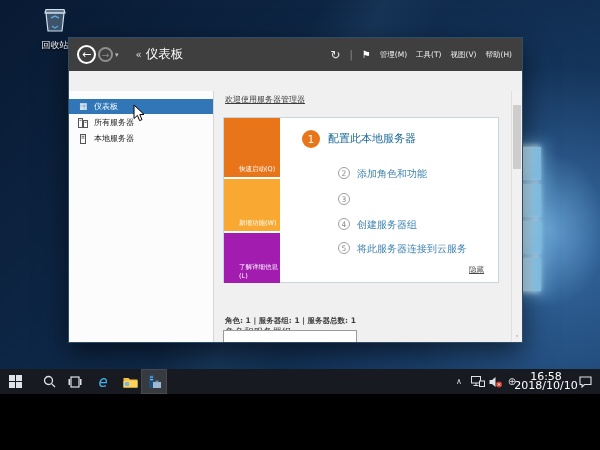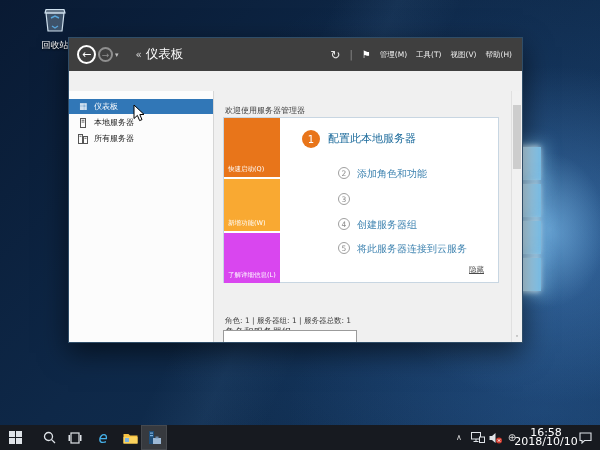--- a/index.html
+++ b/index.html
@@ -1,17 +1,17 @@
 <!DOCTYPE html>
 <html><head>
 <meta charset="utf-8">
 <style>
   * { margin:0; padding:0; box-sizing:border-box; }
   body { font-family:"DejaVu Sans","Liberation Sans",sans-serif; background:#000; }
-  .stage { position:relative; width:600px; height:450px; overflow:hidden; background:#0d2342; }
+  .stage { position:relative; width:600px; height:394px; overflow:hidden; background:#0d2342; }
 
   
   .desktop-bg { position:absolute; left:0; top:0; right:0; bottom:25px;
     background:
       linear-gradient(115deg, transparent 42%, rgba(130,190,245,0.07) 50%, transparent 58%),
       radial-gradient(300px 260px at 555px 235px, rgba(95,165,235,0.42), rgba(20,60,110,0) 65%),
       radial-gradient(560px 430px at 545px 260px, rgba(45,95,160,0.38), rgba(10,30,60,0) 72%),
       radial-gradient(360px 200px at 540px 410px, rgba(60,120,190,0.22), rgba(10,30,60,0) 70%),
       linear-gradient(135deg,#091a33 0%, #0e2848 45%, #123459 100%);
   }
@@ -52,39 +52,39 @@
   .win-body { position:absolute; top:53px; left:0; right:0; bottom:0; background:#f0f0f0; }
   .sidebar { position:absolute; left:0; top:0; bottom:0; width:145px; background:#fcfcfc;
     border-right:1px solid #d6d6d6; padding-top:8px; }
   .side-item { height:15px; display:flex; align-items:center; padding:0 6px 0 9px; gap:6px;
     font-size:8px; color:#222; margin-bottom:1px; }
   .side-item.selected { background:#3177b7; color:#fff; }
   .side-ico { width:10px; display:flex; justify-content:center; font-size:8.5px; line-height:1; }
   .side-arrow { margin-left:auto; font-size:7px; color:#555; }
 
   .content { position:absolute; left:146px; top:0; right:11px; bottom:0; }
-  .welcome-h { position:absolute; left:10px; top:14px; font-size:8px; color:#3c3c3c; }
+  .welcome-h { position:absolute; left:10px; top:3px; font-size:8px; color:#3c3c3c;text-decoration:underline; }
 
   .tile { position:absolute; left:8px; top:26px; width:276px; height:166px; background:#fff;
     border:1px solid #c8d6e2; }
   .qblock { position:absolute; left:0; width:56px; }
-  .qblock span { position:absolute; left:4px; bottom:3px; font-size:6.5px; color:#fff;text-align:right; }
+  .qblock span { position:absolute; left:15px; bottom:3px; font-size:6.5px; color:#fff; }
   .qb1 { top:0; height:59px; background:#e8751a; }
   .qb2 { top:61px; height:52px; background:#f9a932; }
-  .qb3 { top:115px; height:50px; background:#d946ef; }
+  .qb3 { top:115px; height:50px; background:#a21caf; }
 
   .step-circle { position:absolute; border-radius:50%; display:flex; align-items:center; justify-content:center; }
   .sc-big { left:78px; top:12px; width:18px; height:18px; background:#e8751a; color:#fff; font-size:10px; }
   .sc-sm  { left:114px; width:12px; height:12px; border:1px solid #9f9f9f; color:#8a8a8a; font-size:7.5px; background:#fff; }
   .step1-label { position:absolute; left:104px; top:13px; font-size:11px; color:#1b6a9b; white-space:nowrap; }
   .step-label { position:absolute; left:133px; font-size:10px; color:#3e83b0; white-space:nowrap; }
   .hide-link { position:absolute; right:14px; bottom:7px; font-size:7.5px; color:#4a4a4a;text-decoration:underline; }
 
   .roles-h { position:absolute; left:10px; top:210px; font-size:9.5px; color:#2b2b2b;margin-top:25px; }
-  .roles-stats { position:absolute; left:10px; top:225px; font-size:7.5px; color:#3f3f3f; }
+  .roles-stats { position:absolute; left:10px; top:225px; font-size:7.5px; color:#3f3f3f;font-weight:bold; }
   .empty-tile { position:absolute; left:8px; top:239px; width:134px; height:20px; background:#fff;
     border:1px solid #9b9b9b; }
 
   .scrollbar { position:absolute; right:0; top:0; bottom:0; width:11px; background:#f1f1f1;
     border-left:1px solid #e0e0e0; }
   .scroll-thumb { position:absolute; left:1px; right:1px; top:14px; height:64px; background:#cdcdcd; }
   .scroll-down { position:absolute; bottom:1px; left:0; right:0; text-align:center; font-size:6px; color:#777; }
 
   .cursor { position:absolute; left:133px; top:104px; z-index:50; }
 
@@ -152,38 +152,38 @@
 
     <div class="win-body">
 
       <div class="sidebar">
         <div class="side-item selected">
           <span class="side-ico" style="color:#fff">▦</span>
           <span>仪表板</span>
         </div>
         <div class="side-item">
           <span class="side-ico">
-            <svg width="8" height="10" viewBox="0 0 8 10">
-                <rect x="1.5" y="0.5" width="5" height="9" fill="none" stroke="#555" stroke-width="1"></rect>
-                <rect x="2.6" y="1.8" width="2.8" height="0.9" fill="#555"></rect>
-                <rect x="2.6" y="3.6" width="2.8" height="0.9" fill="#555"></rect>
-              </svg>
-          </span>
-          <span>本地服务器</span>
-        </div>
-        <div class="side-item">
-          <span class="side-ico">
             <svg width="10" height="10" viewBox="0 0 10 10">
                 <rect x="0.5" y="0.5" width="4" height="9" fill="none" stroke="#555" stroke-width="1"></rect>
                 <rect x="5.5" y="2.5" width="4" height="7" fill="none" stroke="#555" stroke-width="1"></rect>
                 <rect x="1.5" y="1.8" width="2" height="0.9" fill="#555"></rect>
                 <rect x="6.5" y="3.8" width="2" height="0.9" fill="#555"></rect>
               </svg>
           </span>
           <span>所有服务器</span>
+        </div>
+        <div class="side-item">
+          <span class="side-ico">
+            <svg width="8" height="10" viewBox="0 0 8 10">
+                <rect x="1.5" y="0.5" width="5" height="9" fill="none" stroke="#555" stroke-width="1"></rect>
+                <rect x="2.6" y="1.8" width="2.8" height="0.9" fill="#555"></rect>
+                <rect x="2.6" y="3.6" width="2.8" height="0.9" fill="#555"></rect>
+              </svg>
+          </span>
+          <span>本地服务器</span>
         </div>
       </div>
 
       <div class="content">
         <div class="welcome-h">欢迎使用服务器管理器</div>
 
         <div class="tile">
           <div class="qblock qb1">
             <span>快速启动(Q)</span>
           </div>

